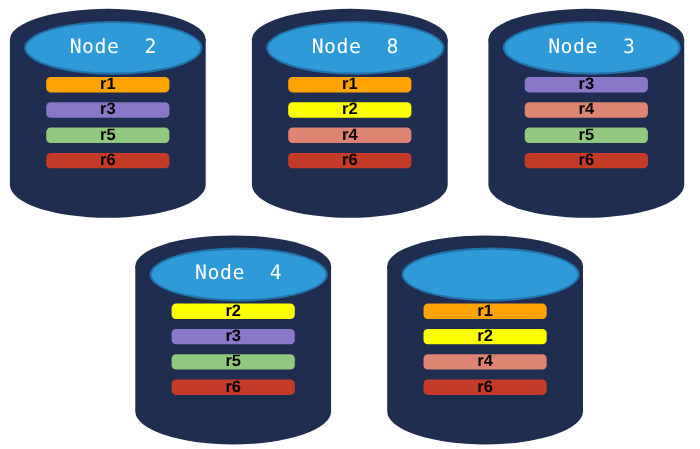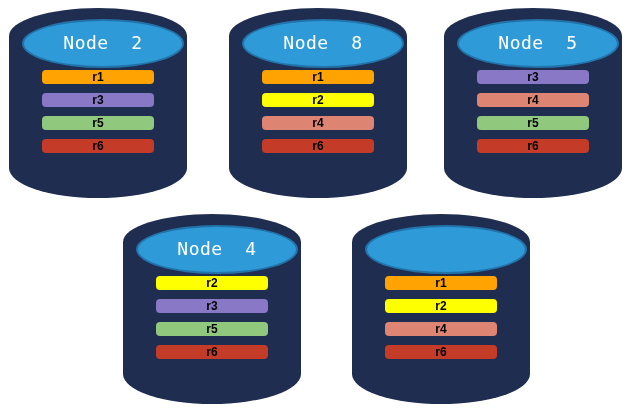--- a/index.html
+++ b/index.html
@@ -67,21 +67,21 @@
     display: flex;
     flex-direction: column;
     gap: 9px;
   }
   .replica-bar {
     height: 14px;
     border-radius: 4px;
     text-align: center;
     font-family: "Liberation Sans", sans-serif;
     font-weight: 700;
-    font-size: 12px;
+    font-size: 15px;
     line-height: 14px;
     color: var(--replica-text, #000000);
   }
   
   .pos-n1 { left: 9px;   top: 8px; }
   .pos-n2 { left: 229px; top: 8px; }
   .pos-n3 { left: 444px; top: 8px; }
   .pos-n4 { left: 123px; top: 214px; text-decoration: underline; }
   .pos-n5 { left: 352px; top: 214px; }
 </style>
@@ -113,21 +113,21 @@
       <div class="replica-bar" style="background: rgb(254, 255, 0);">r2</div>
       <div class="replica-bar" style="background: rgb(221, 132, 114);">r4</div>
       <div class="replica-bar" style="background: rgb(196, 60, 39);">r6</div>
     </div>
   </div>
 
   <div class="cylinder pos-n3">
     <div class="cyl-body"></div>
     <div class="cyl-top"></div>
     <div class="cyl-ellipse"></div>
-    <div class="node-title">Node  5</div>
+    <div class="node-title">Node  3</div>
     <div class="bars">
       <div class="replica-bar" style="background: rgb(136, 120, 198);">r3</div>
       <div class="replica-bar" style="background: rgb(221, 132, 114);">r4</div>
       <div class="replica-bar" style="background: rgb(144, 201, 125);">r5</div>
       <div class="replica-bar" style="background: rgb(196, 60, 39);">r6</div>
     </div>
   </div>
 
   <div class="cylinder pos-n4">
     <div class="cyl-body"></div>

